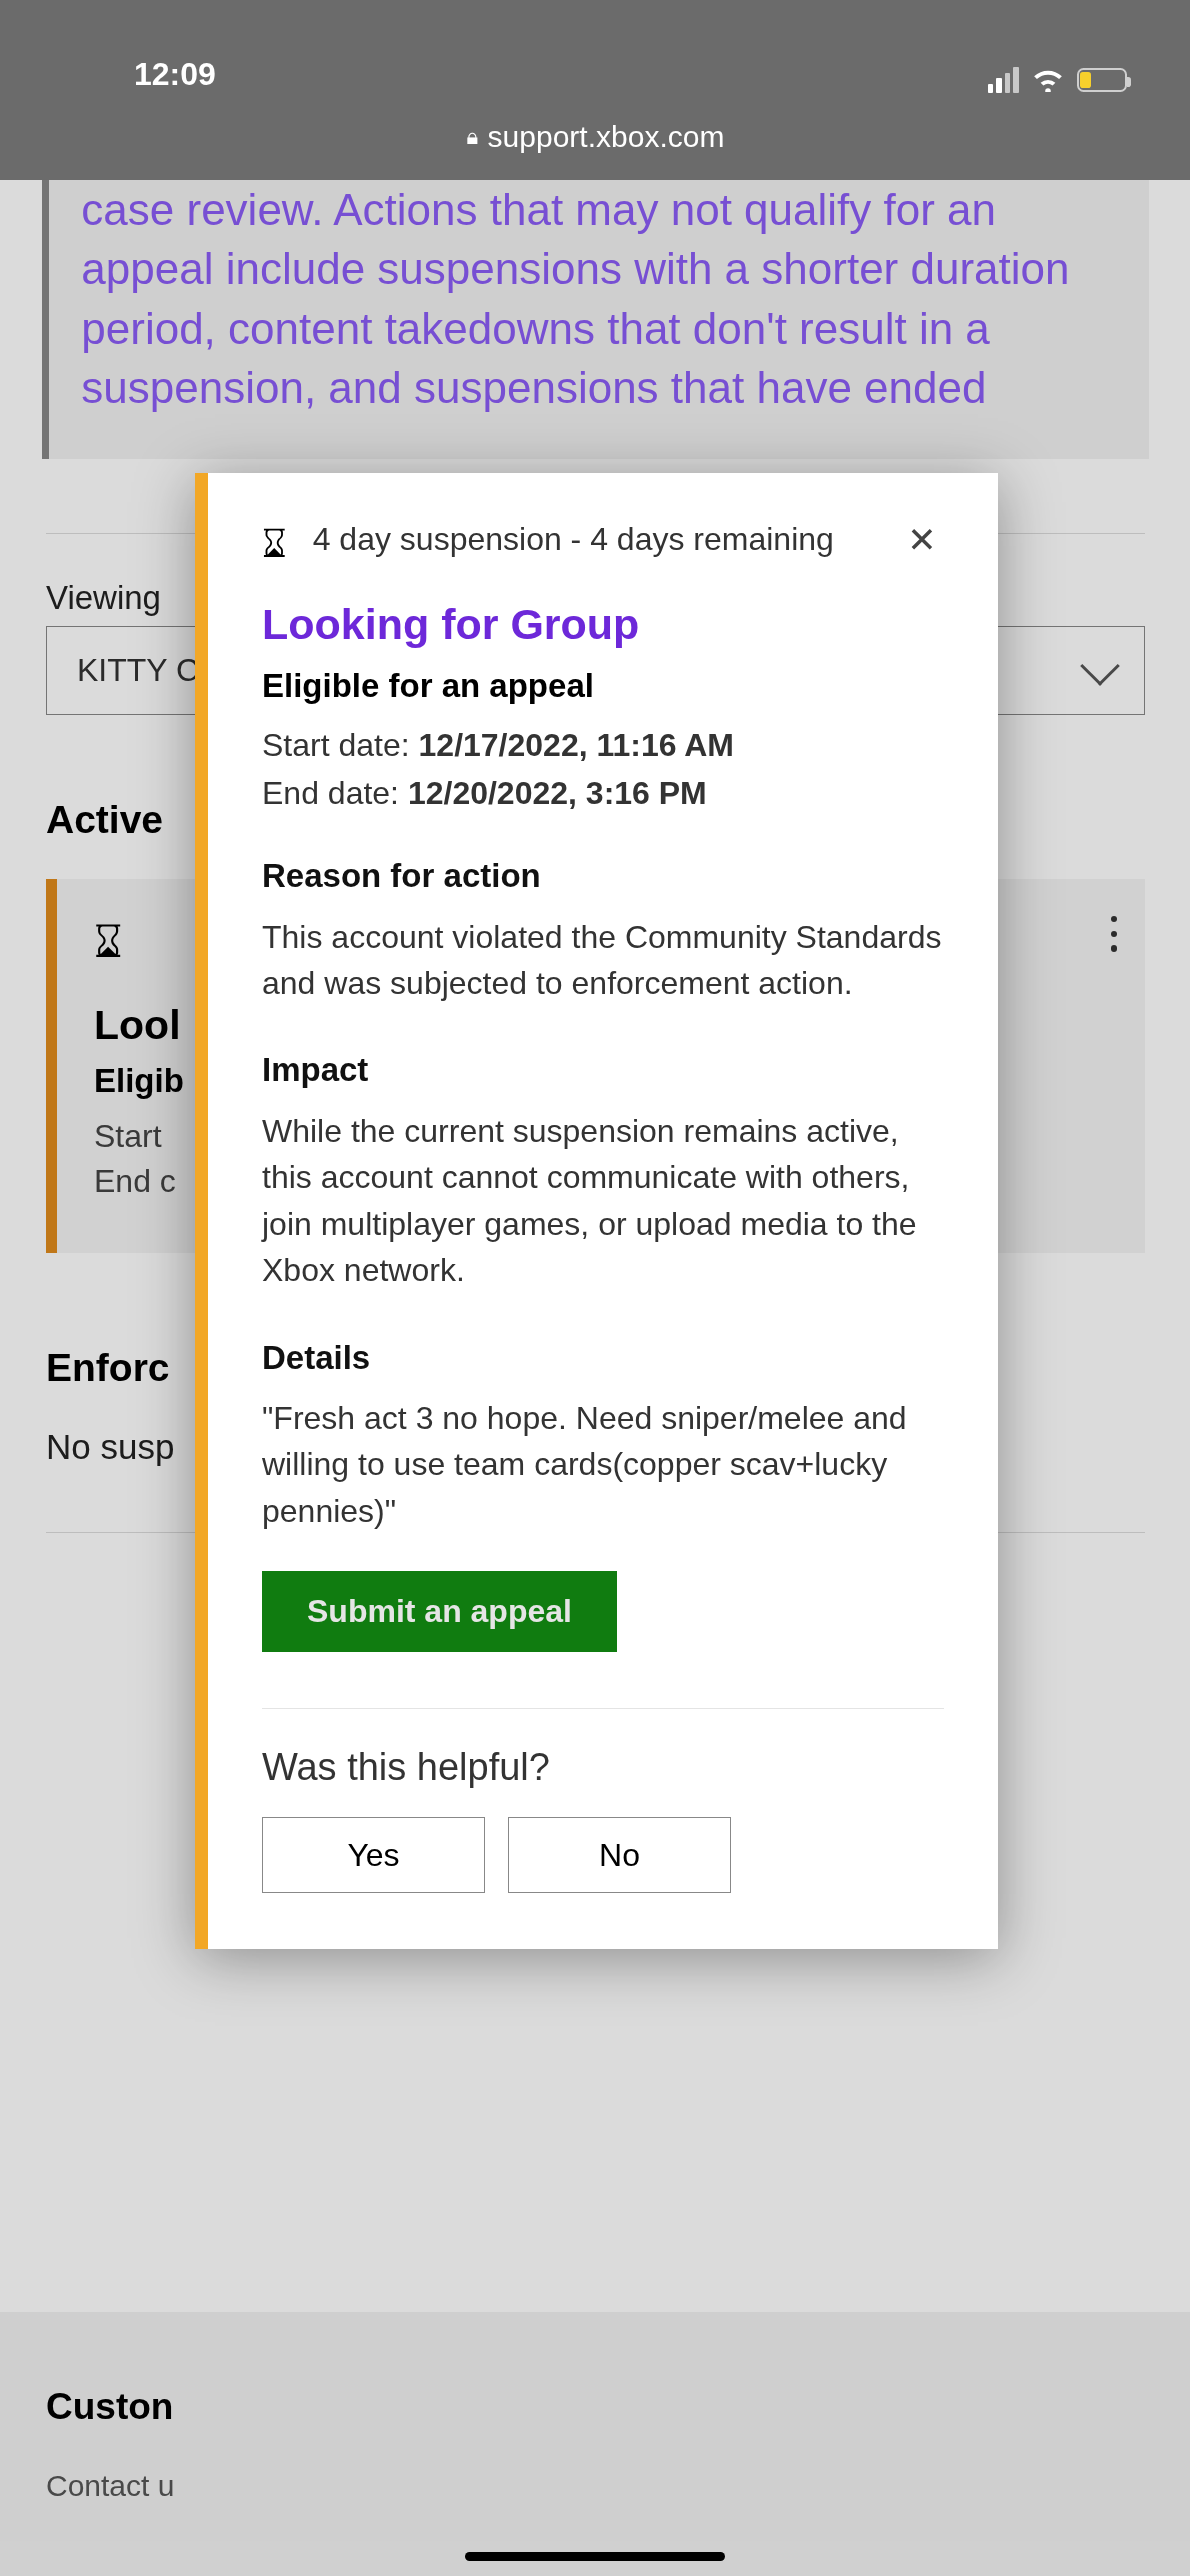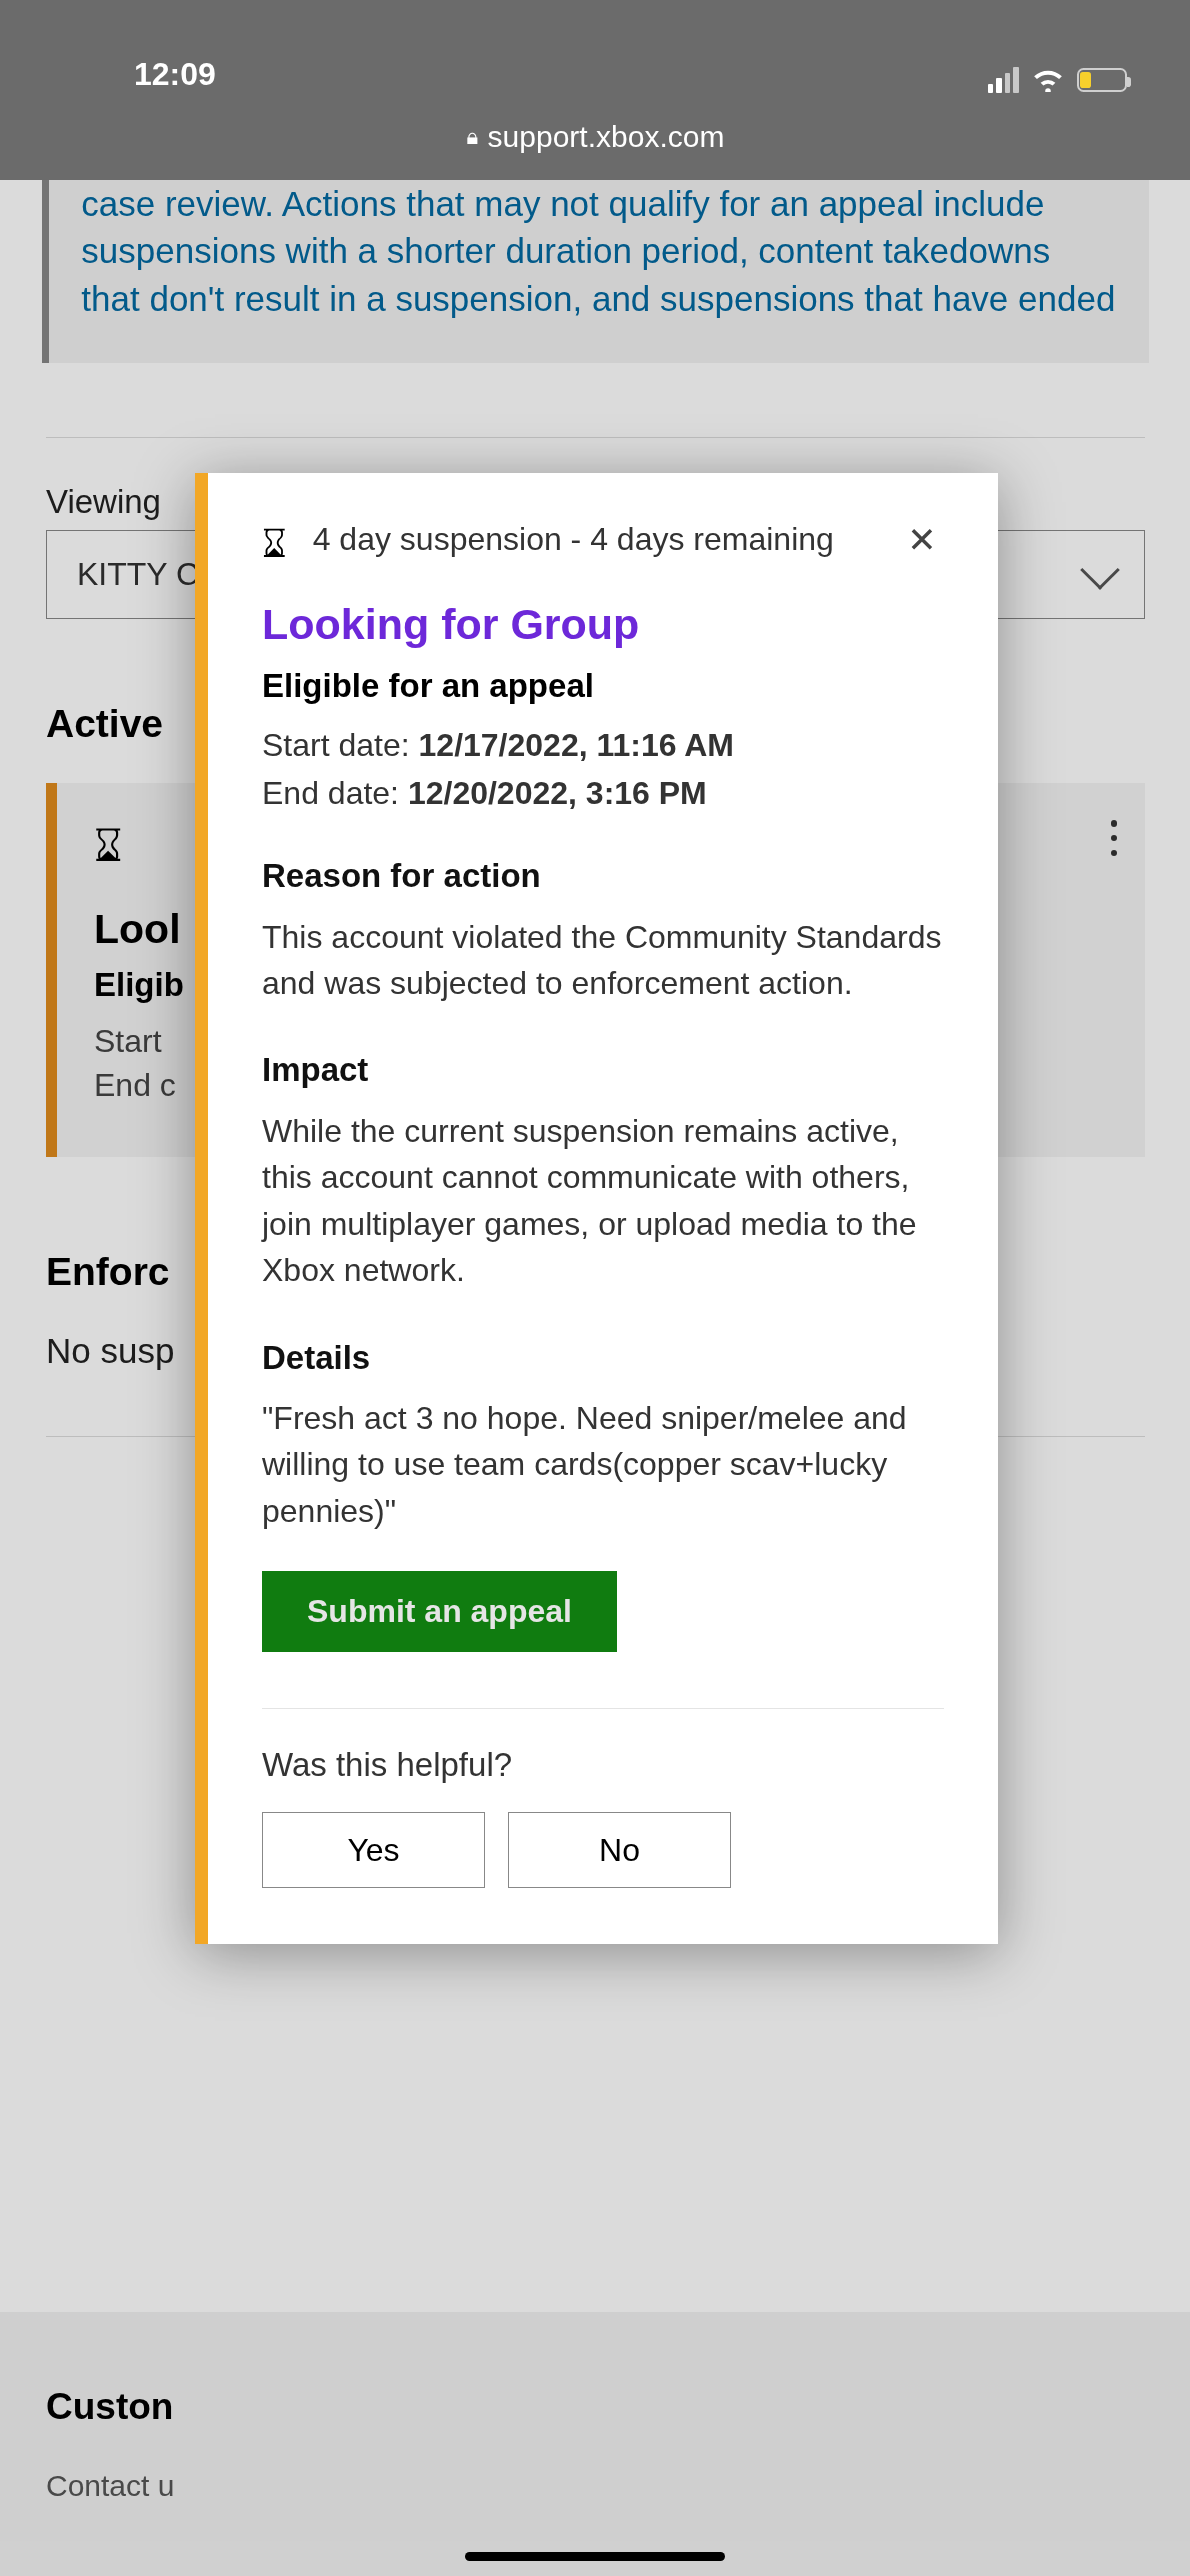--- a/index.html
+++ b/index.html
@@ -20,21 +20,21 @@
   
   
   .url-bar { height: 87px; background:#6b6b6b; display:flex; align-items:center; justify-content:center; gap:9.3px; color:#fff; font-size:30px; }
   .lock-glyph { font-size: 22px; }
   
   
   .page-wrap { position: relative; height: calc(2576px - 180px); background:#fff; }
   .dim-overlay { position:absolute; inset:0; background:rgba(0,0,0,0.14); z-index:5; }
   
   .page-content { padding: 0 46px; }
-  .info-text-box { border-left: 7.4px solid #888; padding: 0 32px 41px; font-size: 35px; line-height: 1.35; color:#0369a1; background: #f2f2f2; margin: 0 -3.7px 74px; }
+  .info-text-box { border-left: 7.4px solid #888; padding: 0 32px 41px; font-size: 44px; line-height: 1.35; color:#8b5cf6; background: #f2f2f2; margin: 0 -3.7px 74px; }
   
   .viewing-label { font-size: 33px; color:#222; margin-bottom: 9.3px; }
   .profile-select { border: 1.9px solid #888; height: 89px; display:flex; align-items:center; justify-content:space-between; padding: 0 30px; font-size: 32px; color:#333; margin-bottom: 83px; }
   .chevron-down { width: 28px; height: 28px; border-right: 3.7px solid #555; border-bottom: 3.7px solid #555; transform: rotate(45deg); margin-top:-9.3px; }
   
   .section-title { font-size: 39px; font-weight: 600; margin-bottom: 37px; }
   .hr { border: none; border-top: 1.9px solid #ddd; margin: 37px 0 45px; }
   
   .enforcement-card { background:#f4f4f4; border-left: 11px solid #e08b1d; padding: 37px 37px 46px; position:relative; margin-bottom: 93px; }
   .enf-kebab { position:absolute; top:37px; right:28px; display:flex; flex-direction:column; gap:8.3px; }
@@ -62,21 +62,21 @@
   .m-date { font-size: 32px; color:#333; margin-bottom: 11px; }
   .m-date b { font-weight:600;margin-top:16px; }
   
   .m-section { margin-top: 45px; }
   .m-h { font-size: 33px; font-weight:600; margin-bottom: 18.5px; color:#111; }
   .m-p { font-size: 32px; line-height:1.45; color:#333; }
   
   .appeal-btn { display:inline-block; background:#107c10; color:#e5e5e5; font-size: 32px; font-weight:600; padding: 22px 45px; margin-top: 37px; cursor:pointer; }
   
   .m-divider { border:none; border-top: 1.9px solid #e4e4e4; margin: 56px 0 37px; }
-  .helpful-q { font-size: 33px; color:#333; margin-bottom: 28px; }
+  .helpful-q { font-size: 38px; color:#333; margin-bottom: 28px; }
   .helpful-row { display:flex; gap: 23px; }
   .hf-btn { flex:0 0 223px; border: 1.9px solid #888; background:#fff; text-align:center; padding: 18.5px 0; font-size: 32px; cursor:pointer; }
   
   .home-indicator { position: fixed; bottom: 15px; left: 50%; transform: translateX(-50%); width: 260px; height: 9.3px; background:#000; border-radius: 9.3px; z-index: 100; }
 </style>
 </head>
 <body>
 
 <div class="status-bar">
   <div class="sb-time">12:09</div>

